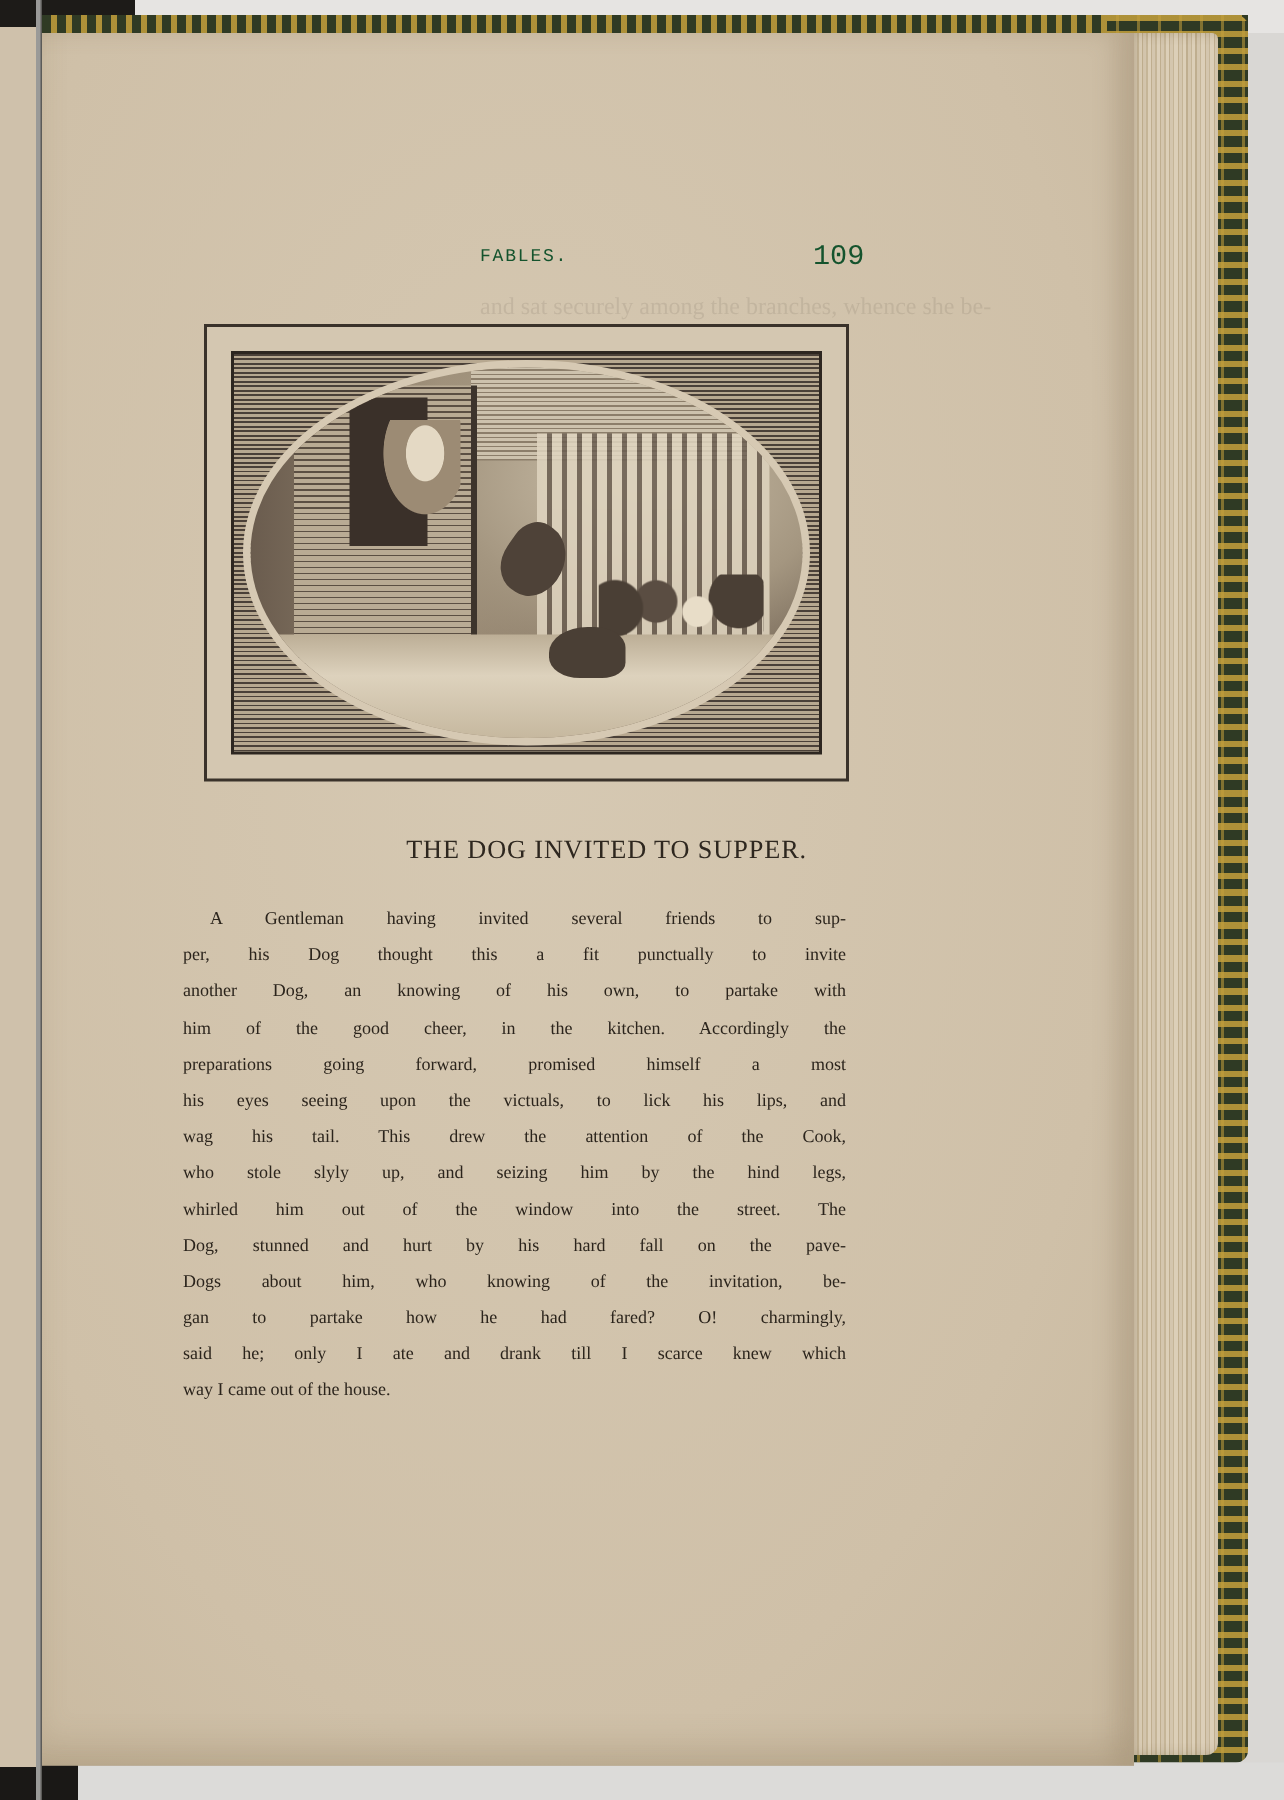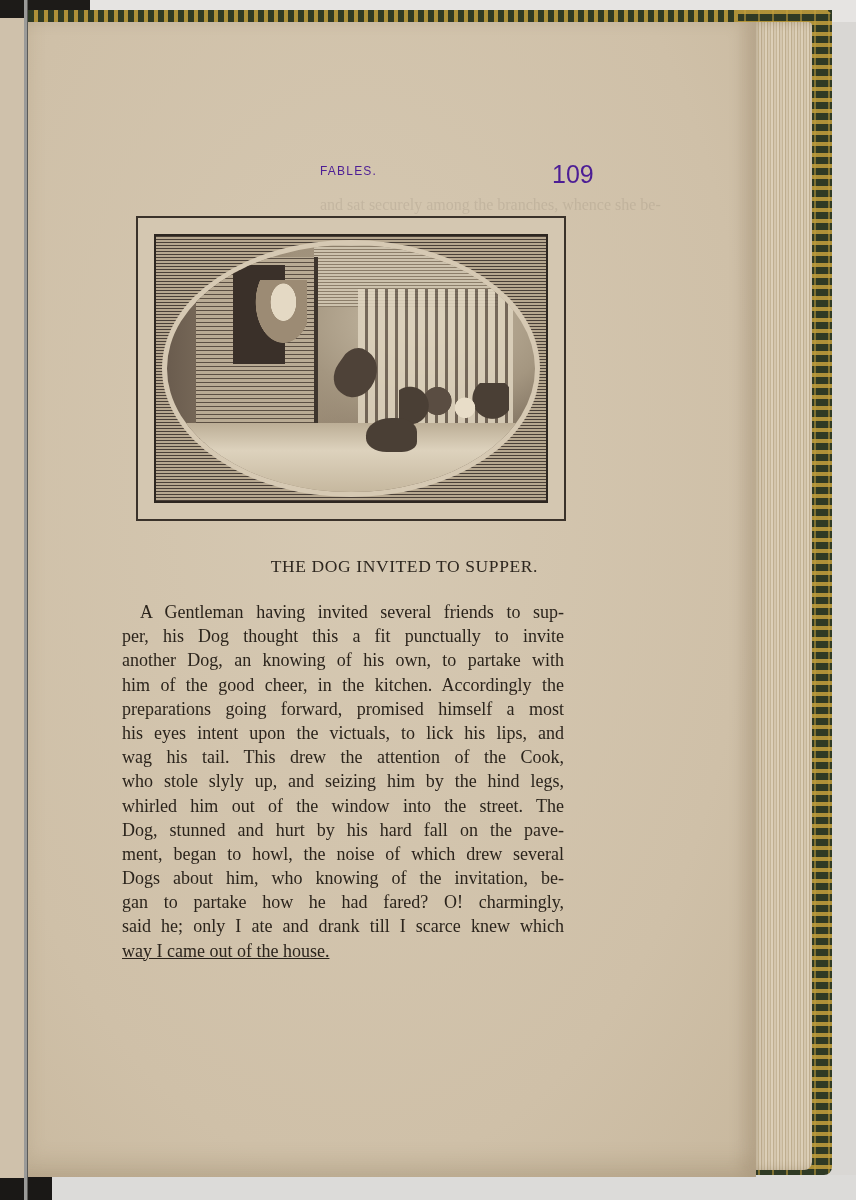--- a/index.html
+++ b/index.html
@@ -40,24 +40,24 @@
   }
   
   .page {
     position:absolute; left:28px; top:22px; width:728px; height:1155px;
     background:#d2c4ad;
     background-image: radial-gradient(ellipse at 45% 40%, #d6c9b3 0%, #cfc0a8 70%, #c8b89e 100%);
     box-shadow: inset -14px 0 14px rgba(120,100,70,0.18), inset 0 -18px 18px rgba(120,100,70,0.15);
   }
   .running-head {
     position:absolute; left:320px; top:160px; width:260px; height:24px;
-    font-family:Liberation Sans, sans-serif; color:#4c1d95;
+    font-family:Liberation Mono, monospace; color:#14532d;
   }
   .rh-title { position:absolute; left:0; top:4px; font-size:12px; letter-spacing:1.2px; }
-  .rh-page { position:absolute; left:232px; top:0; font-size:25px; }
+  .rh-page { position:absolute; left:222px; top:0; font-size:19px; }
   
   .engraving {
     position:absolute; left:136px; top:216px; width:430px; height:305px;
     border:2px solid #3a322a; background:#d4c7b1; box-sizing:border-box;
   }
   .engraving-inner {
     position:absolute; left:16px; top:16px; right:16px; bottom:16px;
     border:2px solid #2d2620;
     background:repeating-linear-gradient(0deg,#4a4038 0 1.2px,#b7a890 1.2px 3px);
   }
@@ -112,25 +112,25 @@
   }
   
   .fable-title {
     position:absolute; left:178px; top:556px; width:360px;
     font-family:"Liberation Serif", serif; font-size:17.5px; letter-spacing:0.6px; color:#2e271f;
     white-space:nowrap;
     text-align:right;
   }
   .fable-body {
     position:absolute; left:122px; top:600px; width:442px;
-    font-family:"Liberation Serif", serif; font-size:18px; line-height:24.2px; color:#2b241c;
+    font-family:"Liberation Serif", serif; font-size:12px; line-height:24.2px; color:#2b241c;
   }
   .fable-line { display:block; white-space:nowrap; text-align:justify; text-align-last:justify; height:24.2px; }
   .fable-line.indent { padding-left:18px; }
-  .fable-line.last { text-align-last:left;text-decoration:underline; }
+  .fable-line.last { text-align-last:left; }
   .ghost {
     position:absolute; font-family:"Liberation Serif", serif; font-size:16px; color:rgba(60,50,40,0.10);
     white-space:nowrap;
   }
 </style>
 </head>
 <body>
 
 <div class="top-bg"></div>
 <div class="top-dark"></div>
@@ -170,23 +170,22 @@
 </div>
 
 <div class="fable-title">THE DOG INVITED TO SUPPER.</div>
 
 <div class="fable-body">
   <span class="fable-line indent">A Gentleman having invited several friends to sup-</span>
   <span class="fable-line">per, his Dog thought this a fit punctually to invite</span>
   <span class="fable-line">another Dog, an knowing of his own, to partake with</span>
   <span class="fable-line">him of the good cheer, in the kitchen.  Accordingly the</span>
   <span class="fable-line">preparations going forward, promised himself a most</span>
-  <span class="fable-line">his eyes intent upon the victuals, to lick his lips, and</span>
+  <span class="fable-line">his eyes seeing upon the victuals, to lick his lips, and</span>
   <span class="fable-line">wag his tail.  This drew the attention of the Cook,</span>
   <span class="fable-line">who stole slyly up, and seizing him by the hind legs,</span>
   <span class="fable-line">whirled him out of the window into the street.  The</span>
   <span class="fable-line">Dog, stunned and hurt by his hard fall on the pave-</span>
-  <span class="fable-line">ment, began to howl, the noise of which drew several</span>
   <span class="fable-line">Dogs about him, who knowing of the invitation, be-</span>
   <span class="fable-line">gan to partake how he had fared?  O! charmingly,</span>
   <span class="fable-line">said he; only I ate and drank till I scarce knew which</span>
   <span class="fable-line last">way I came out of the house.</span>
 </div>
 
 </body></html>

